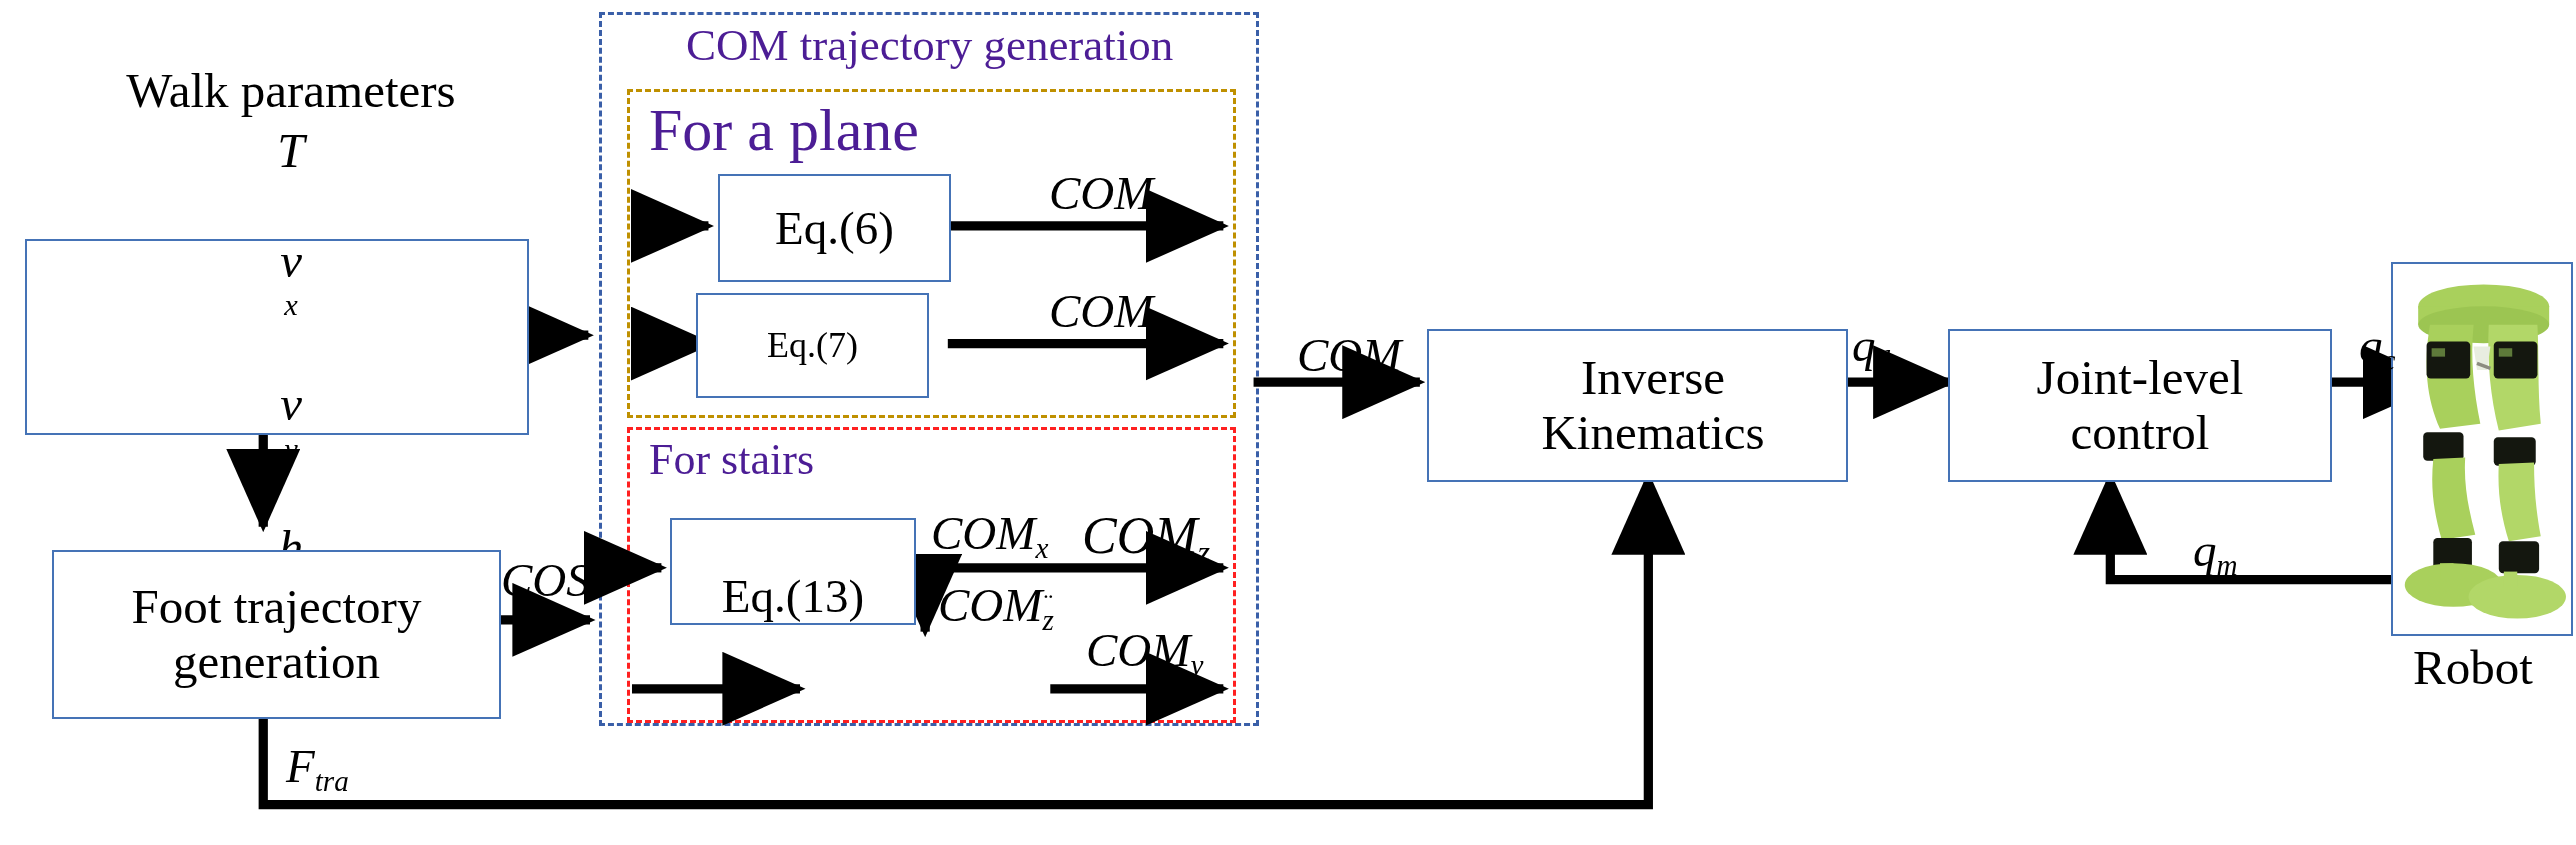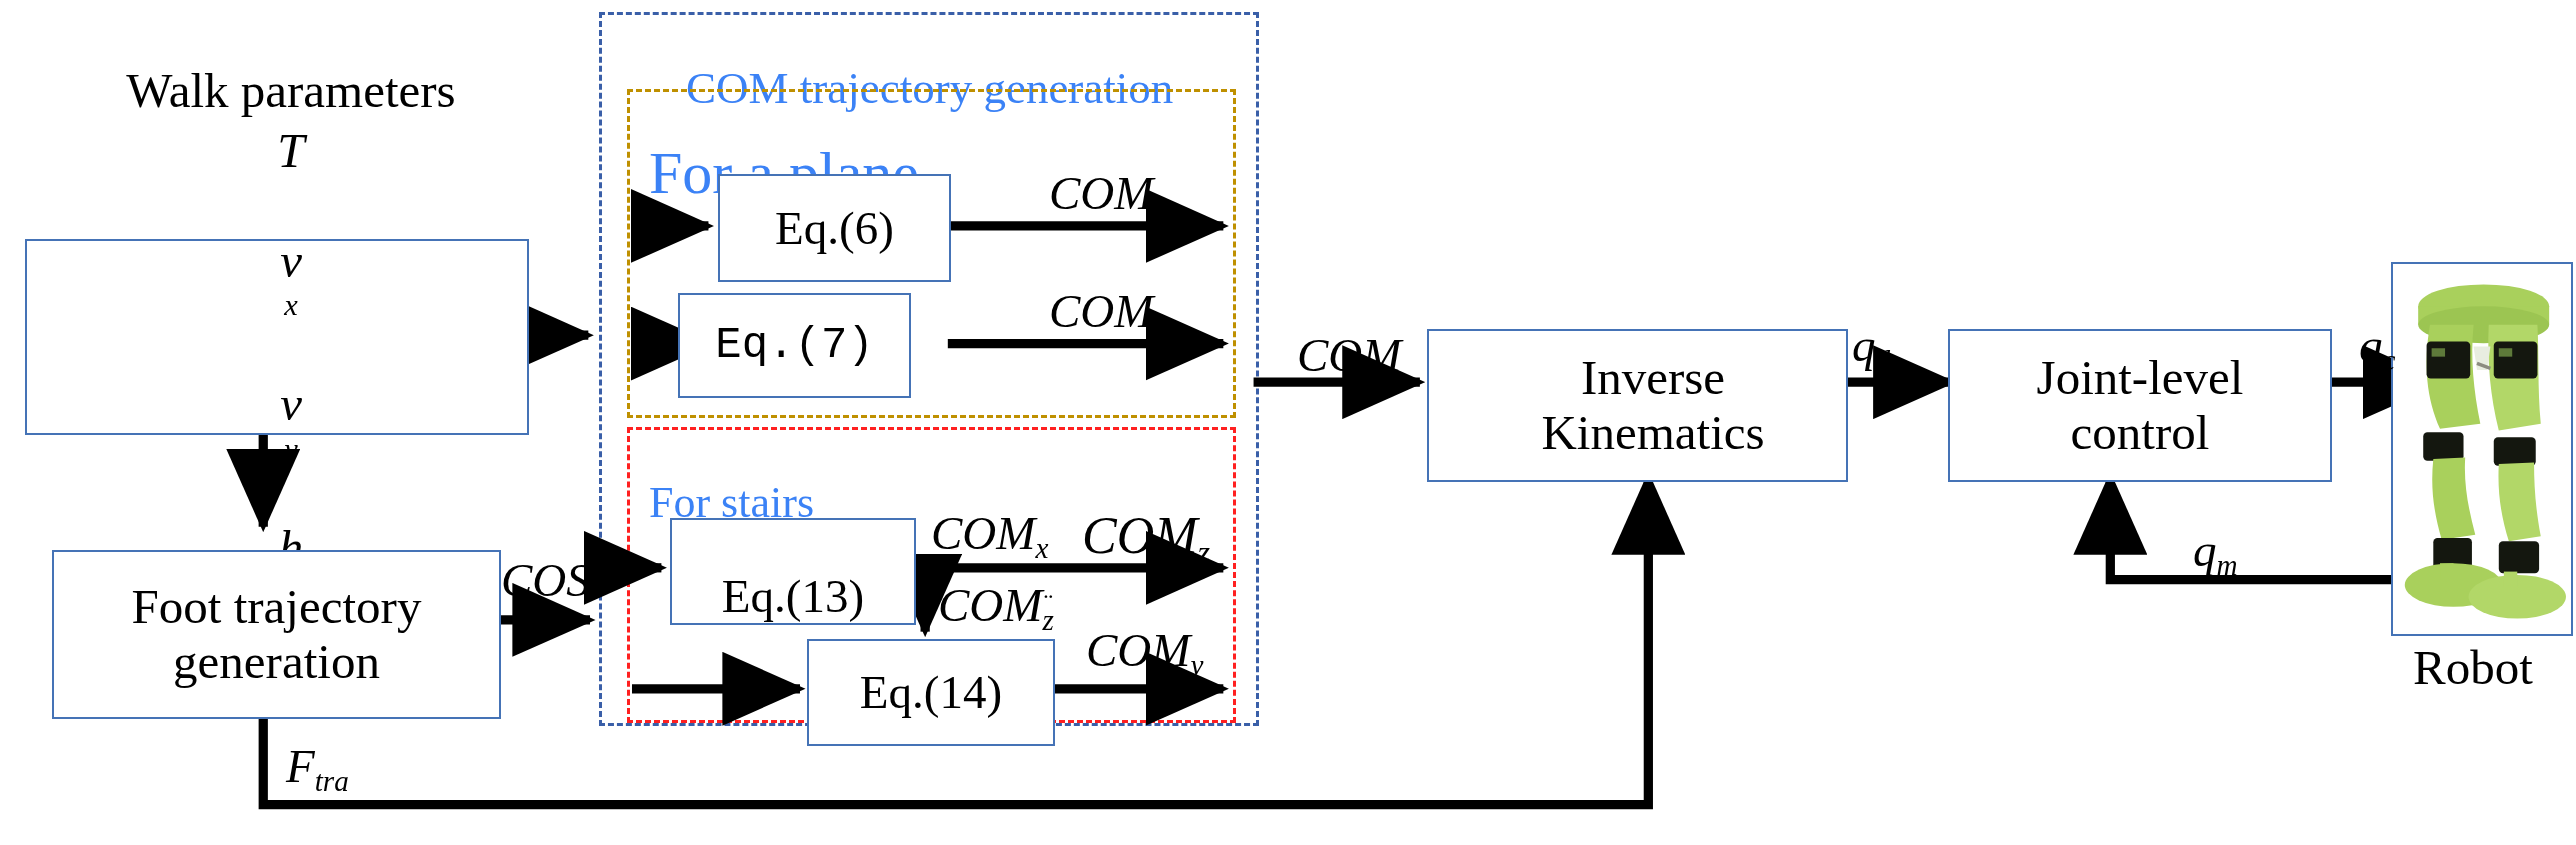--- a/index.html
+++ b/index.html
@@ -21,21 +21,21 @@
        display:inline-block;}
   .subu{font-size:0.62em;vertical-align:-0.30em;font-style:italic;
         display:inline-block;position:relative;}
   .ddot{position:absolute;left:50%;top:-0.58em;transform:translateX(-50%);
         font-size:0.95em;font-style:normal;letter-spacing:-0.02em;}
 
   .dashbox{position:absolute;background:transparent;}
   .dash-blue{border:3.4px dashed #3A5FA8;}
   .dash-gold{border:3.4px dashed #BF9000;}
   .dash-red{border:3.4px dashed #FF2020;}
-  .grouptitle{position:absolute;color:#3b82f6;white-space:nowrap;margin-top:43px;}
+  .grouptitle{position:absolute;color:#4c1d95;white-space:nowrap;}
 
   .robotbox{position:absolute;border:2.5px solid #4573B6;background:#fff;
             overflow:hidden;}
 </style>
 </head>
 <body>
 
 <div id="diagram">
 
   <div class="dashbox dash-blue" style="left:599px;top:11.8px;width:654px;height:708px;"></div>
@@ -110,31 +110,28 @@
     <span>
       <span>Foot trajectory</span>
       <span>generation</span>
     </span>
   </div>
 
   <div class="blk" style="left:718px;top:174px;width:229px;height:104px;font-size:47px;text-align:center;">
     <span>Eq.(6)</span>
   </div>
 
-  <div class="blk" style="left:678px;top:293px;width:229px;height:101px;font-size:44px;font-family:Liberation Mono, monospace;">
+  <div class="blk" style="left:696px;top:293px;width:229px;height:101px;font-size:36px;">
     <span>Eq.(7)</span>
   </div>
 
   <div class="blk" style="left:670px;top:518px;width:242px;height:103px;font-size:47px;align-items:flex-end;">
     <span>Eq.(13)</span>
   </div>
 
-  <div class="blk" style="left:807px;top:639px;width:244px;height:103px;font-size:47px;">
-    <span>Eq.(14)</span>
-  </div>
 
   <div class="blk" style="left:1427px;top:329px;width:386px;height:149px;font-size:49px;padding-left:31px;">
     <span>
       <span>Inverse</span>
       <span>Kinematics</span>
     </span>
   </div>
 
   <div class="blk" style="left:1948px;top:329px;width:380px;height:149px;font-size:49px;">
     <span>

